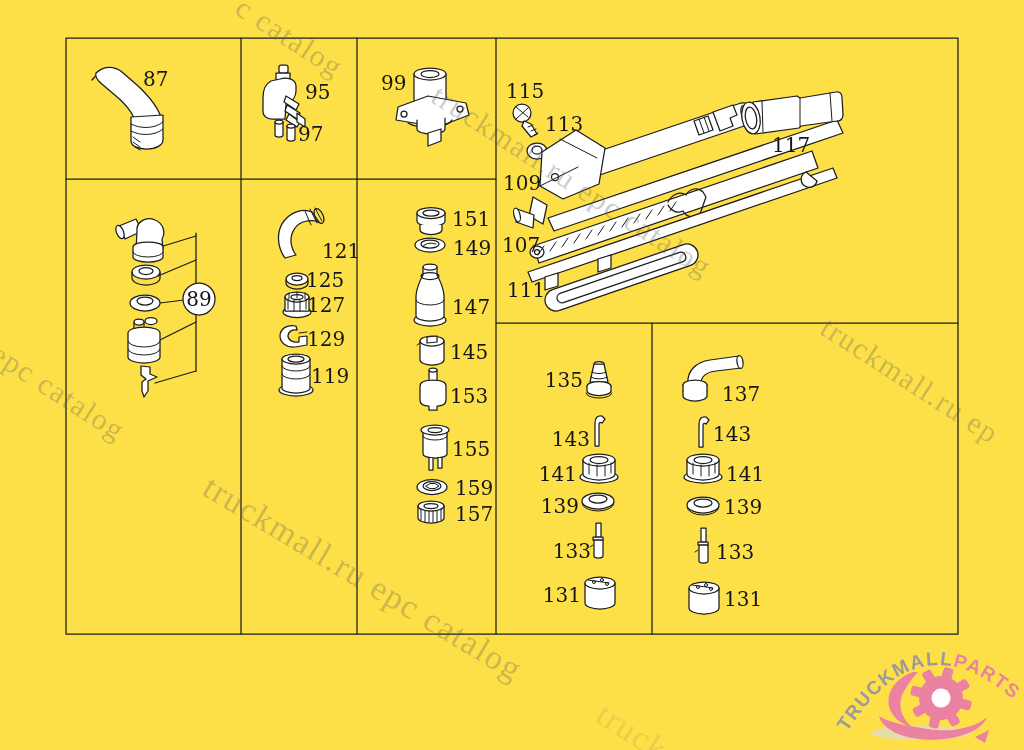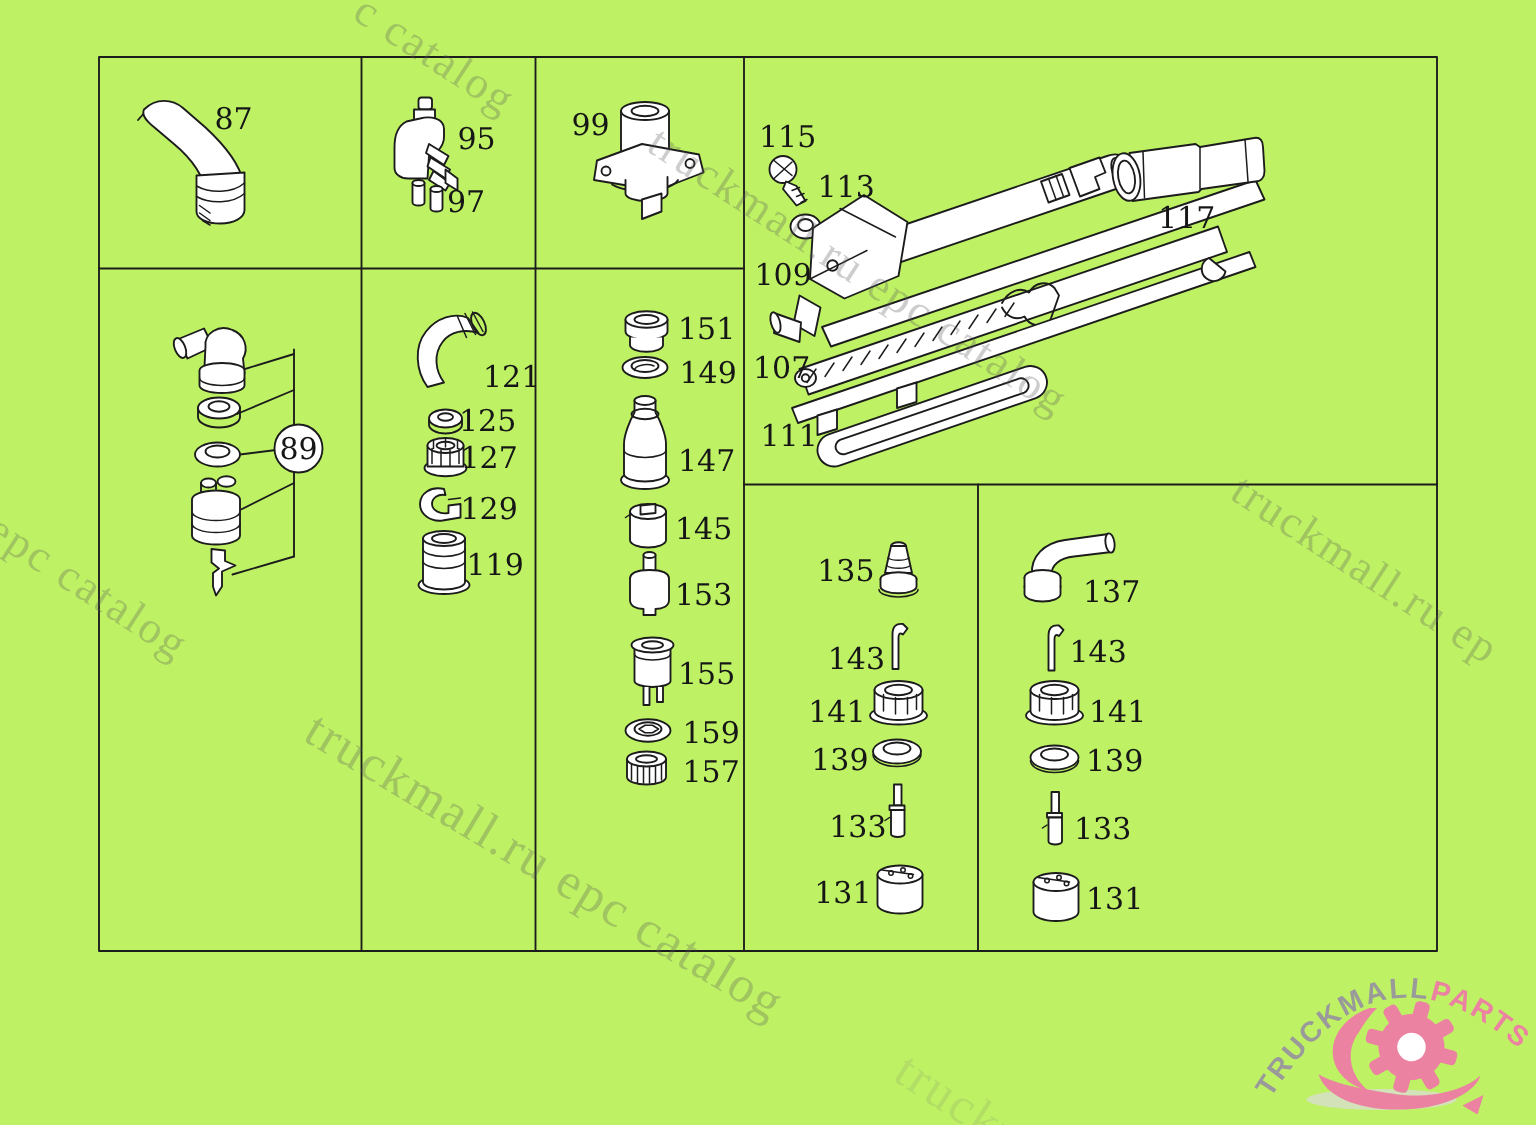--- a/index.html
+++ b/index.html
@@ -1,16 +1,16 @@
 <!DOCTYPE html>
 <html><head>
 <meta charset="utf-8">
 <style>
   html,body{margin:0;padding:0;background:#fff;}
-  #stage{position:relative;width:1024px;height:750px;background:#bef264;overflow:hidden;
+  #stage{position:relative;width:1024px;height:750px;background:#fde047;overflow:hidden;
          font-family:"Liberation Sans",sans-serif;}
   #art{position:absolute;left:0;top:0;z-index:2;}
   .ln{stroke:#1c1c1c;stroke-width:1.25;fill:none;stroke-linecap:round;stroke-linejoin:round;}
   .fw{fill:#ffffff;}
   .thin{stroke-width:1;}
   .lbl{font-family:"DejaVu Serif","Liberation Serif",serif;font-size:20px;fill:#161616;}
   .wm{position:absolute;z-index:3;color:rgba(90,90,90,0.30);white-space:nowrap;pointer-events:none;
       font-family:"Liberation Serif",serif;font-size:30px;letter-spacing:1.5px;
       transform-origin:0 0;transform:rotate(33deg);}
   .wm5{font-size:34px;transform:rotate(31deg);}

